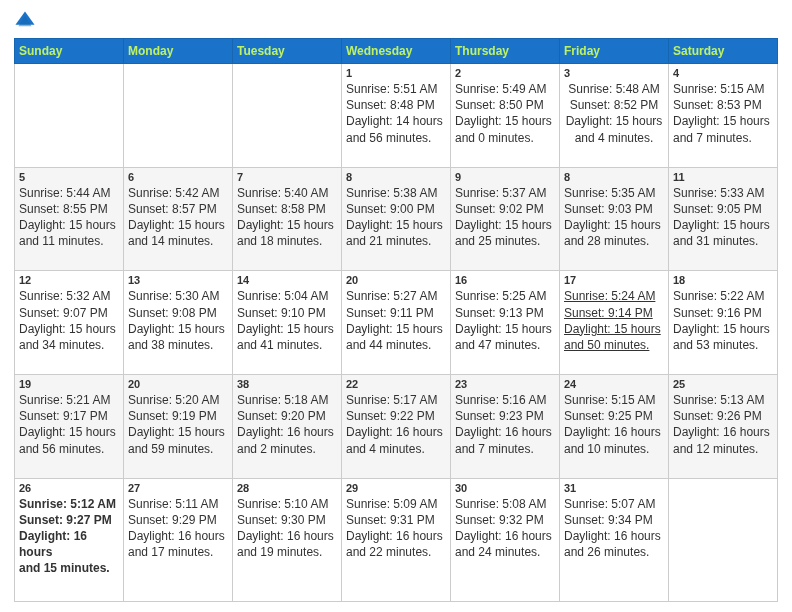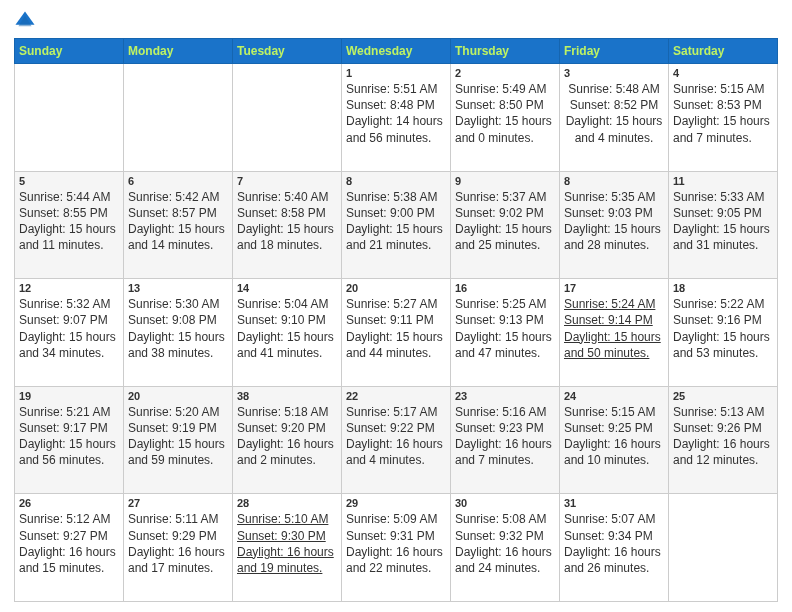--- a/index.html
+++ b/index.html
@@ -309,35 +309,35 @@
             <span class="day-num">25</span>
             <div class="cell-info" style="white-space: pre-line;">Sunrise: 5:13 AM
 Sunset: 9:26 PM
 Daylight: 16 hours
 and 12 minutes.</div>
           </td>
         </tr>
         <tr>
           <td>
             <span class="day-num">26</span>
-            <div class="cell-info" style="white-space: pre-line;">Sunrise: 5:12 AM
+            <div class="cell-info" style="white-space: pre-line; font-weight: bold;">Sunrise: 5:12 AM
 Sunset: 9:27 PM
 Daylight: 16 hours
 and 15 minutes.</div>
           </td>
           <td>
             <span class="day-num">27</span>
             <div class="cell-info" style="white-space: pre-line;">Sunrise: 5:11 AM
 Sunset: 9:29 PM
 Daylight: 16 hours
 and 17 minutes.</div>
           </td>
           <td>
             <span class="day-num">28</span>
-            <div class="cell-info" style="white-space: pre-line; text-decoration: underline;">Sunrise: 5:10 AM
+            <div class="cell-info" style="white-space: pre-line;">Sunrise: 5:10 AM
 Sunset: 9:30 PM
 Daylight: 16 hours
 and 19 minutes.</div>
           </td>
           <td>
             <span class="day-num">29</span>
             <div class="cell-info" style="white-space: pre-line;">Sunrise: 5:09 AM
 Sunset: 9:31 PM
 Daylight: 16 hours
 and 22 minutes.</div>

